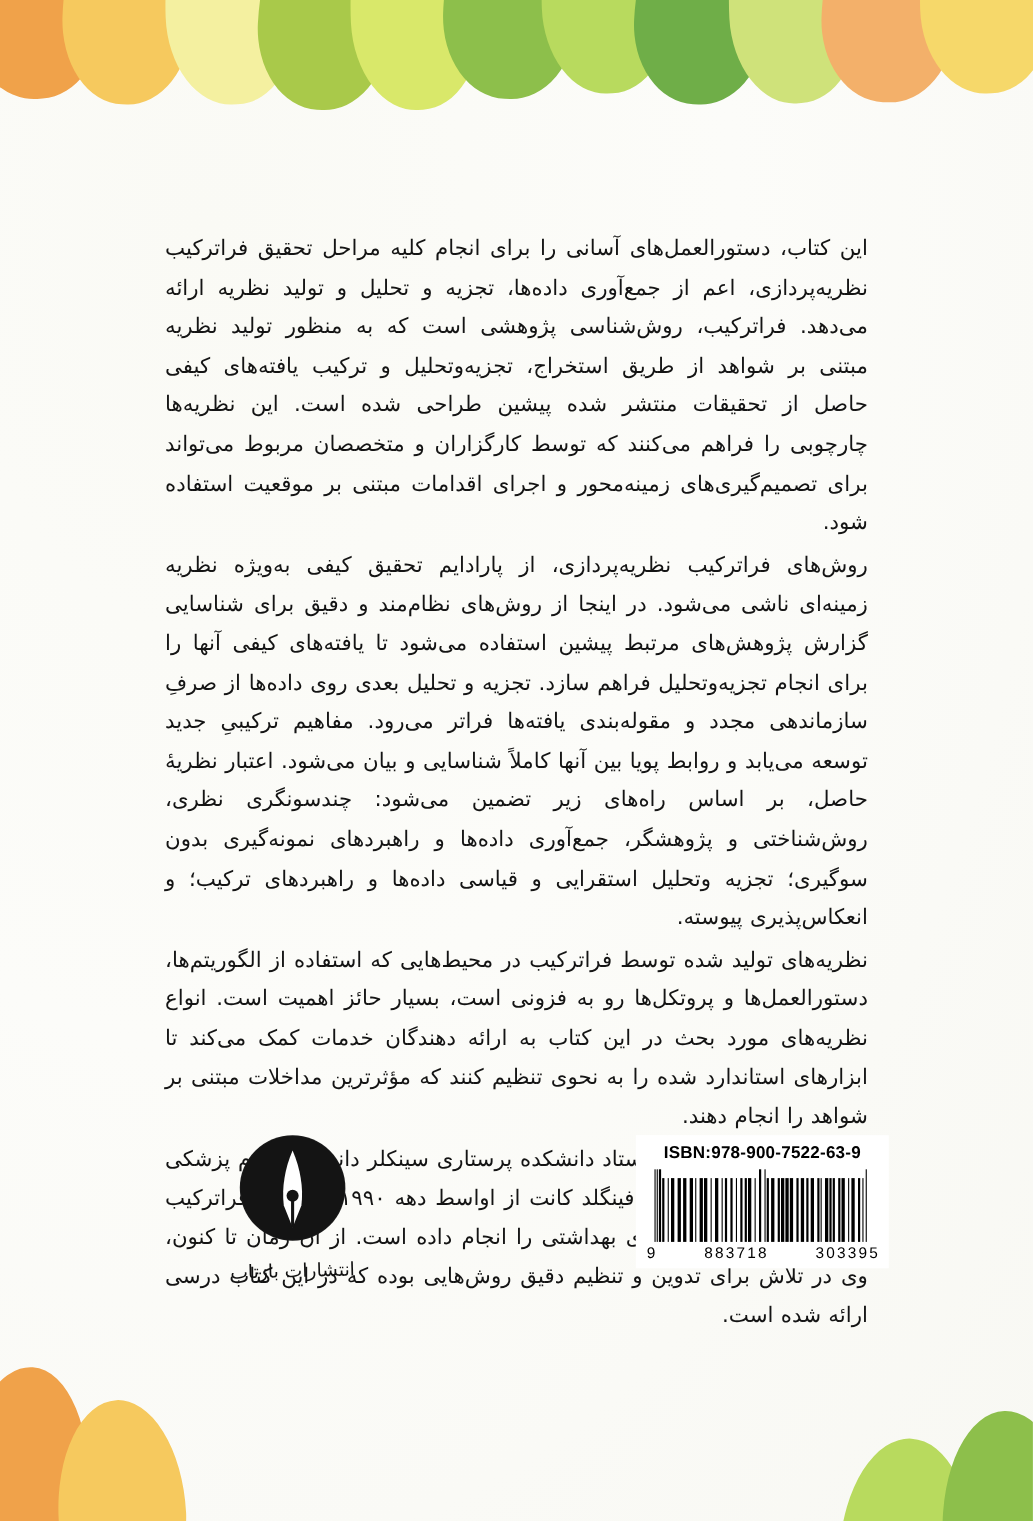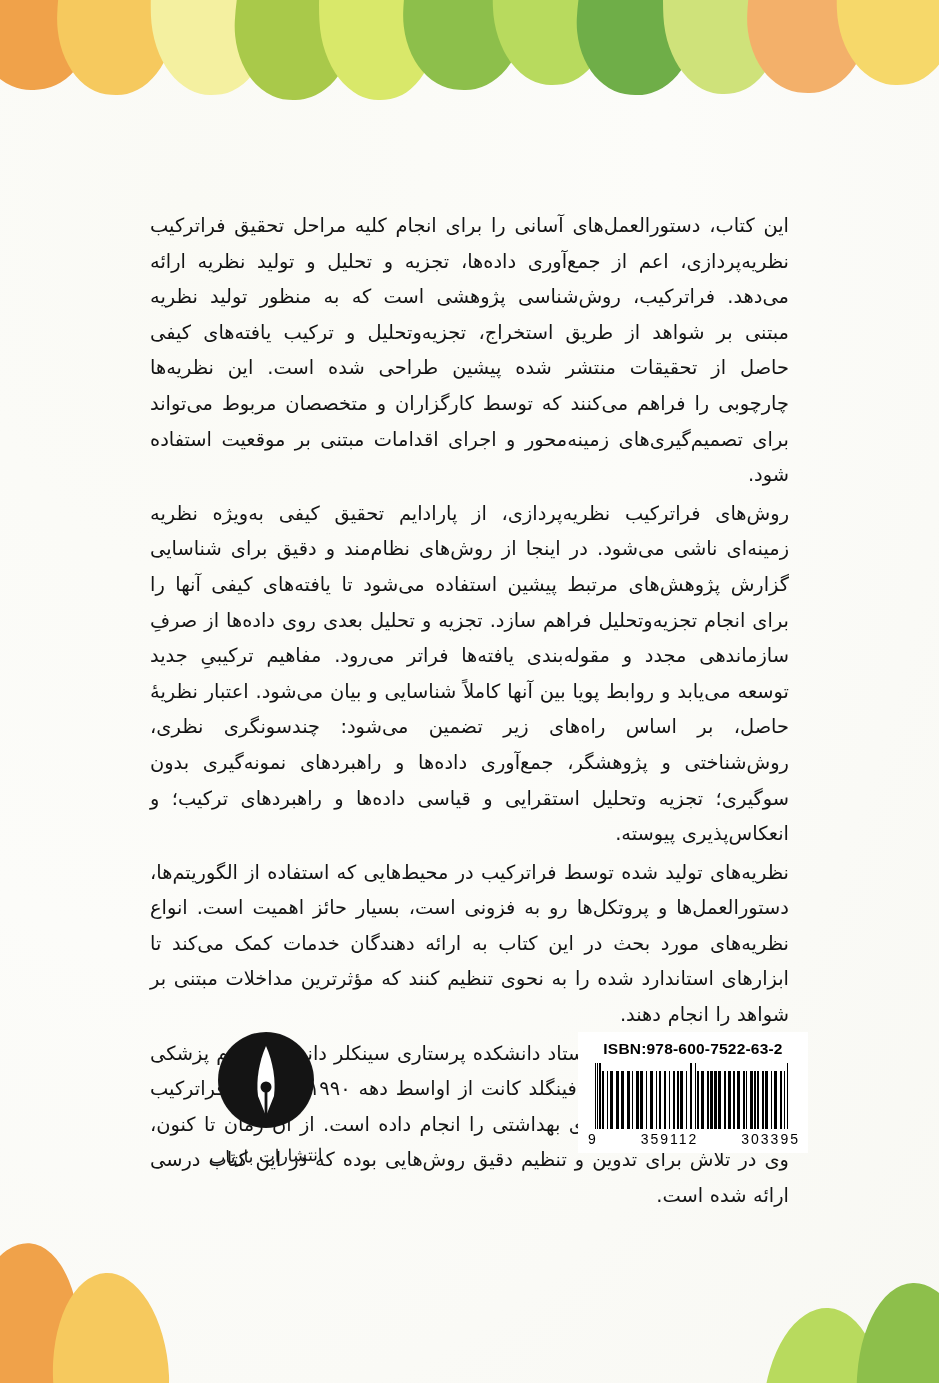--- a/index.html
+++ b/index.html
@@ -178,21 +178,21 @@
         <circle cx="48" cy="48" r="47" fill="#141414"></circle>
         <path d="M48 14 C41 30, 38 48, 40 64 L48 84 L56 64 C58 48, 55 30, 48 14 Z" fill="#ffffff"></path>
         <circle cx="48" cy="55" r="5.5" fill="#141414"></circle>
         <rect x="46.6" y="58" width="2.8" height="26" fill="#141414"></rect>
       </svg>
     </div>
     <div class="pub-name">انتشارات بازتاب</div>
   </div>
 
   <div class="barcode-block">
-    <div class="isbn-text">ISBN:978-600-7522-63-2</div>
+    <div class="isbn-text">ISBN:978-900-7522-63-9</div>
     <div class="bars" id="bars">
         <span style="width: 1px; height: 66px; background: rgb(0, 0, 0);"></span>
         <span style="width: 1px; height: 66px; background: transparent;"></span>
         <span style="width: 1px; height: 66px; background: rgb(0, 0, 0);"></span>
         <span style="width: 1px; height: 66px; background: transparent;"></span>
         <span style="width: 2px; height: 66px; background: rgb(0, 0, 0);"></span>
         <span style="width: 1px; height: 58px; background: transparent;"></span>
         <span style="width: 2px; height: 58px; background: rgb(0, 0, 0);"></span>
         <span style="width: 3px; height: 58px; background: transparent;"></span>
         <span style="width: 1px; height: 58px; background: rgb(0, 0, 0);"></span>
@@ -275,17 +275,17 @@
         <span style="width: 3px; height: 58px; background: transparent;"></span>
         <span style="width: 2px; height: 58px; background: rgb(0, 0, 0);"></span>
         <span style="width: 2px; height: 58px; background: transparent;"></span>
         <span style="width: 1px; height: 58px; background: rgb(0, 0, 0);"></span>
         <span style="width: 2px; height: 58px; background: transparent;"></span>
         <span style="width: 1px; height: 66px; background: rgb(0, 0, 0);"></span>
         <span style="width: 3px; height: 66px; background: transparent;"></span>
       </div>
     <div class="ean-digits">
       <span>9</span>
-      <span>359112</span>
+      <span>883718</span>
       <span>303395</span>
     </div>
   </div>
 </div>
 
 </body></html>

